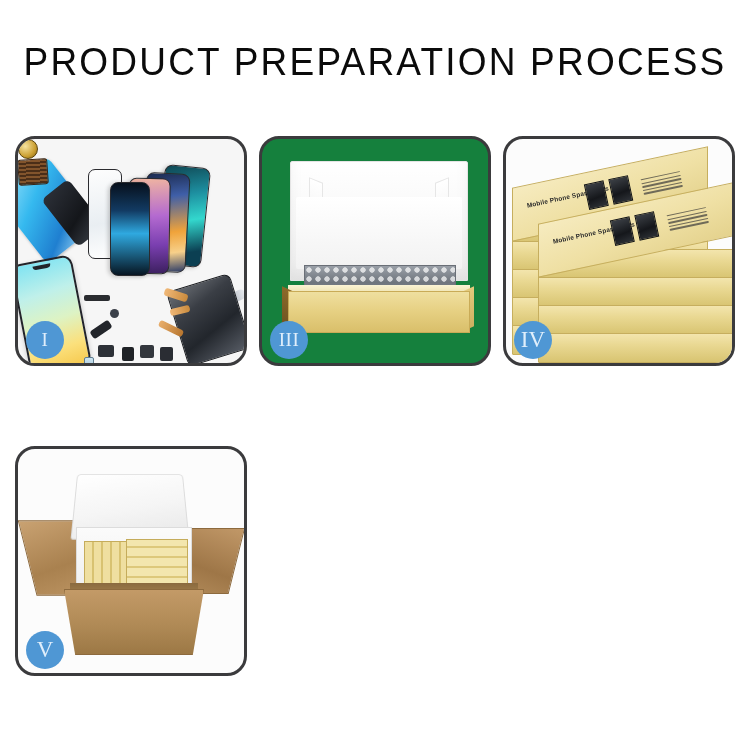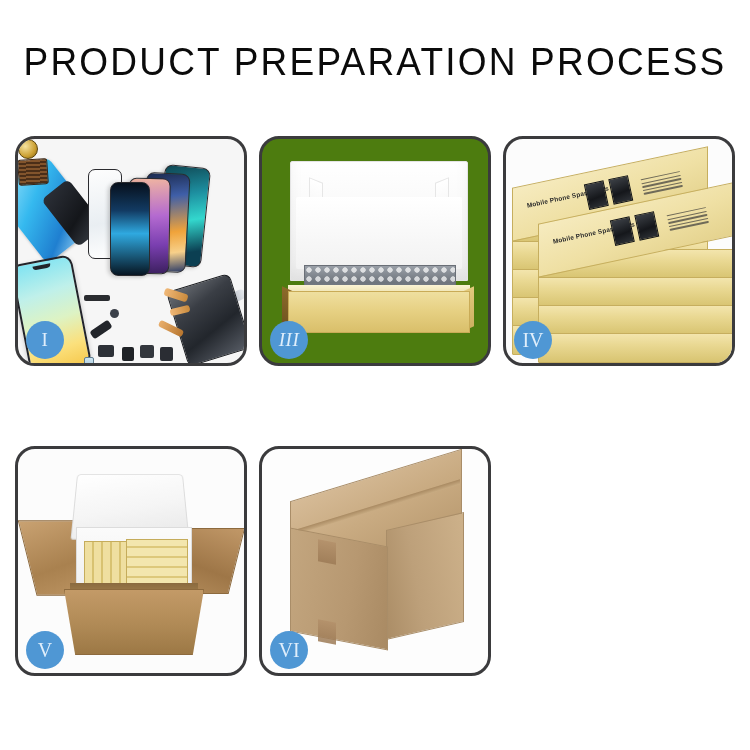--- a/index.html
+++ b/index.html
@@ -82,21 +82,21 @@
     border-radius: 50%;
     background: #4f97d4;
     color: #dfeefb;
     font-family: "Liberation Serif", serif;
     font-size: 19px;
     line-height: 38px;
     text-align: center;
     letter-spacing: 0.5px;
     z-index: 40;
   }
-  .badge.narrow { font-size: 20px; letter-spacing: 0px; }
+  .badge.narrow { font-size: 23px; letter-spacing: 0px; }
 
   
   .p1 { background: #f6f6f6; }
   .ph { position: absolute; border-radius: 7px; }
 
   
   .p1 .film {
     left: -4px; top: 28px; width: 66px; height: 86px;
     background: linear-gradient(150deg,#9fe4fb 0%,#35b9ef 35%,#1f7fd0 70%,#b6e9fd 100%);
     transform: rotate(-38deg);
@@ -216,21 +216,21 @@
       radial-gradient(circle at 14px 14px, rgba(255,255,255,.8) 3.2px, rgba(255,255,255,.12) 4px, transparent 4.6px);
     background-size: 18px 18px, 18px 18px;
     opacity: .95;
   }
   .p2 .sheen {
     position: absolute; inset: 0;
     background: linear-gradient(118deg, rgba(255,255,255,.55) 0%, rgba(255,255,255,0) 42%, rgba(255,255,255,.42) 78%);
   }
 
   
-  .p3 { background: #4d7c0f; font-style: italic; }
+  .p3 { background: #15803d; }
   .p3 .lid {
     position: absolute; left: 28px; top: 22px; width: 178px; height: 120px;
     background: linear-gradient(180deg,#ffffff 0%,#f7f7f7 55%,#ededed 100%);
     border: 1px solid #e4e4e4;
     border-radius: 2px 2px 0 0;
     box-shadow: inset 0 -8px 14px rgba(0,0,0,.05);
   }
   .p3 .lidL { position:absolute; left: 18px; top: 18px; width: 14px; height: 60px;
     background: linear-gradient(180deg,#fff,#eee); border:1px solid #e6e6e6; transform: skewY(22deg); }
   .p3 .lidR { position:absolute; right: 18px; top: 18px; width: 14px; height: 60px;
@@ -496,26 +496,15 @@
         <div class="foamlid"></div>
         <div class="foambox"></div>
         <div class="ybox"></div>
         <div class="ybox2"></div>
         <div class="cartoninner"></div>
         <div class="cartonfront"></div>
       </div>
       <div class="badge narrow">V</div>
     </div>
 
-    <div class="panel p6">
-      <div class="panel-art">
-        <div class="top"></div>
-        <div class="seam"></div>
-        <div class="side"></div>
-        <div class="front"></div>
-        <div class="tape tp1"></div>
-        <div class="tape tp2"></div>
-      </div>
-      <div class="badge narrow">VI</div>
-    </div>
 
   </div>
 </div>
 
 </body></html>

